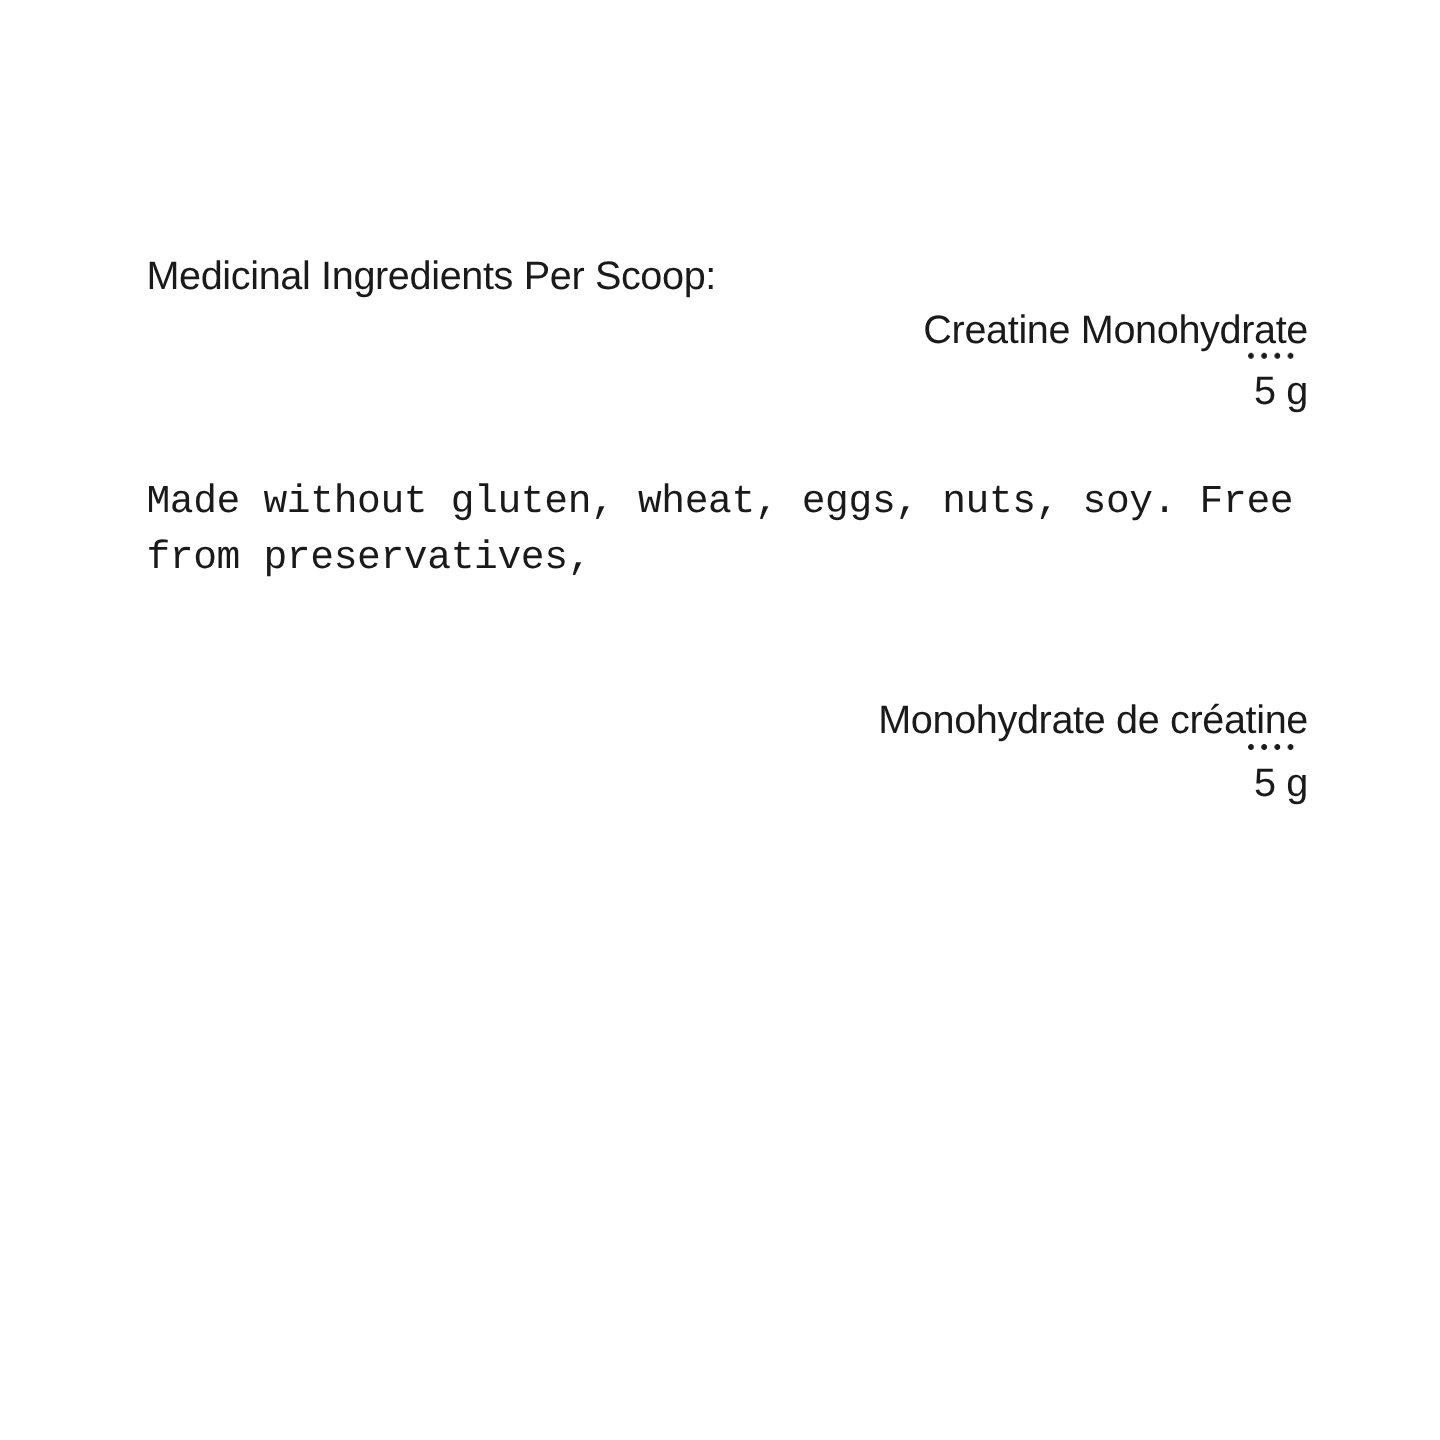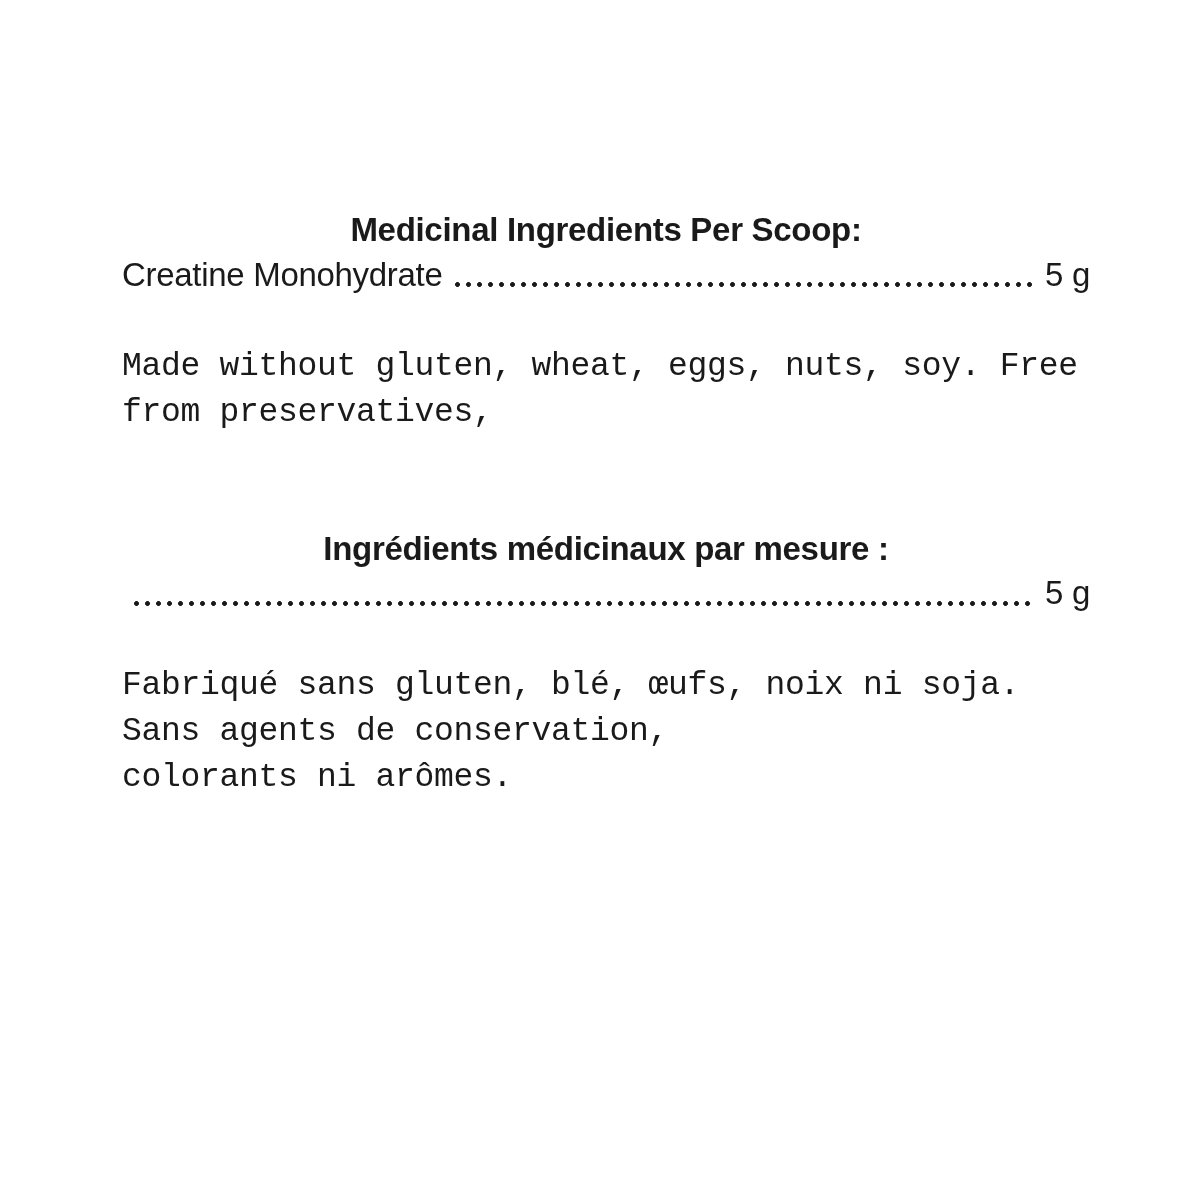--- a/index.html
+++ b/index.html
@@ -20,29 +20,29 @@
     top: 210px;
     width: 968px;
     color: #1a1a1a;
     font-size: 33px;
     line-height: 1.2;
     letter-spacing: -0.3px;
   }
   .section { margin: 0; }
   .section + .section { margin-top: 92px; }
   .heading {
-    font-weight: bold;
+    font-weight: normal;
     margin: 0 0 5px 0;
     white-space: nowrap;
-    text-align: center;
   }
   .dot-row {
     display: flex;
     align-items: flex-end;
     white-space: nowrap;
+    flex-direction: column;
   }
   .ingredient-name { flex: 0 0 auto; }
   .leader {
     flex: 1 1 auto;
     min-width: 40px;
     height: 5px;
     margin: 0 10px 7px 12px;
     background-image: radial-gradient(circle at 2.5px 2.5px, currentColor 2.1px, transparent 2.7px);
     background-size: 11px 5px;
     background-repeat: repeat-x;
@@ -66,24 +66,20 @@
       <span class="ingredient-name">Creatine Monohydrate</span>
       <span class="leader"></span>
       <span class="amount">5 g</span>
     </div>
     <p class="note">
       <span class="note-line">Made without gluten, wheat, eggs, nuts, soy. Free from preservatives,</span>
     </p>
   </div>
 
   <div class="section">
-    <p class="heading">Ingrédients médicinaux par mesure :</p>
     <div class="dot-row">
+      <span class="ingredient-name">Monohydrate de créatine</span>
       <span class="leader"></span>
       <span class="amount">5 g</span>
     </div>
-    <p class="note">
-      <span class="note-line">Fabriqué sans gluten, blé, œufs, noix ni soja. Sans agents de conservation,</span>
-      <span class="note-line">colorants ni arômes.</span>
-    </p>
   </div>
 
 </div>
 
 </body></html>

